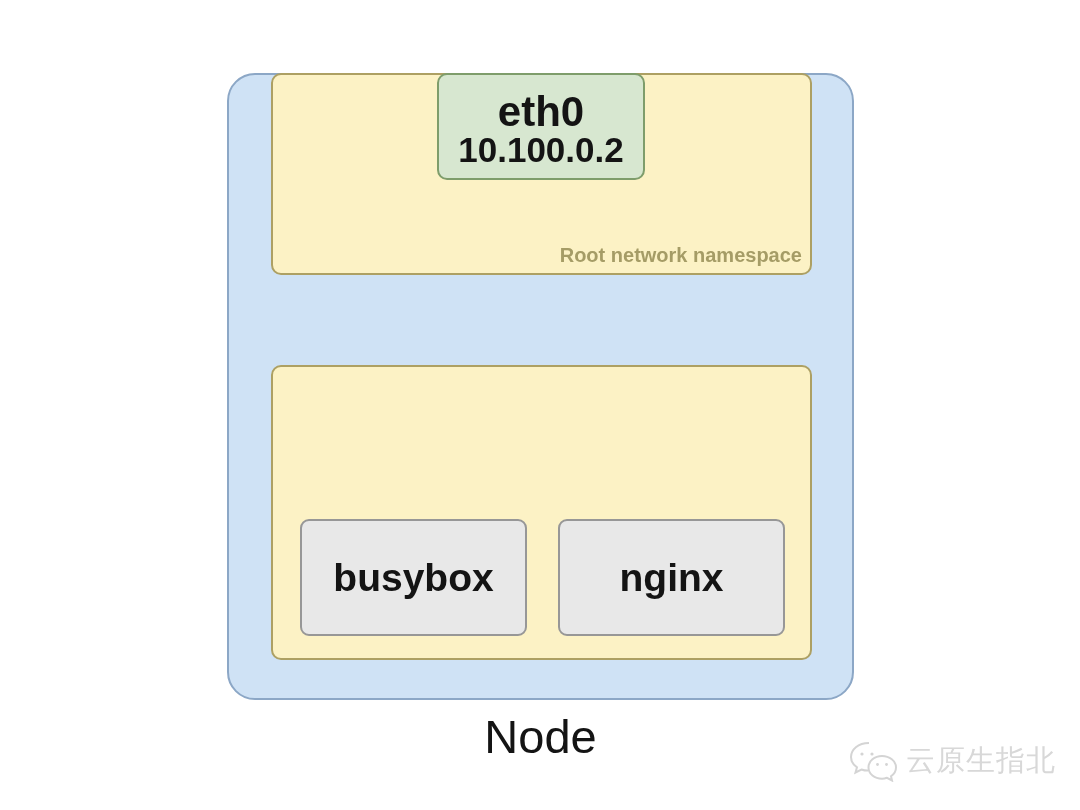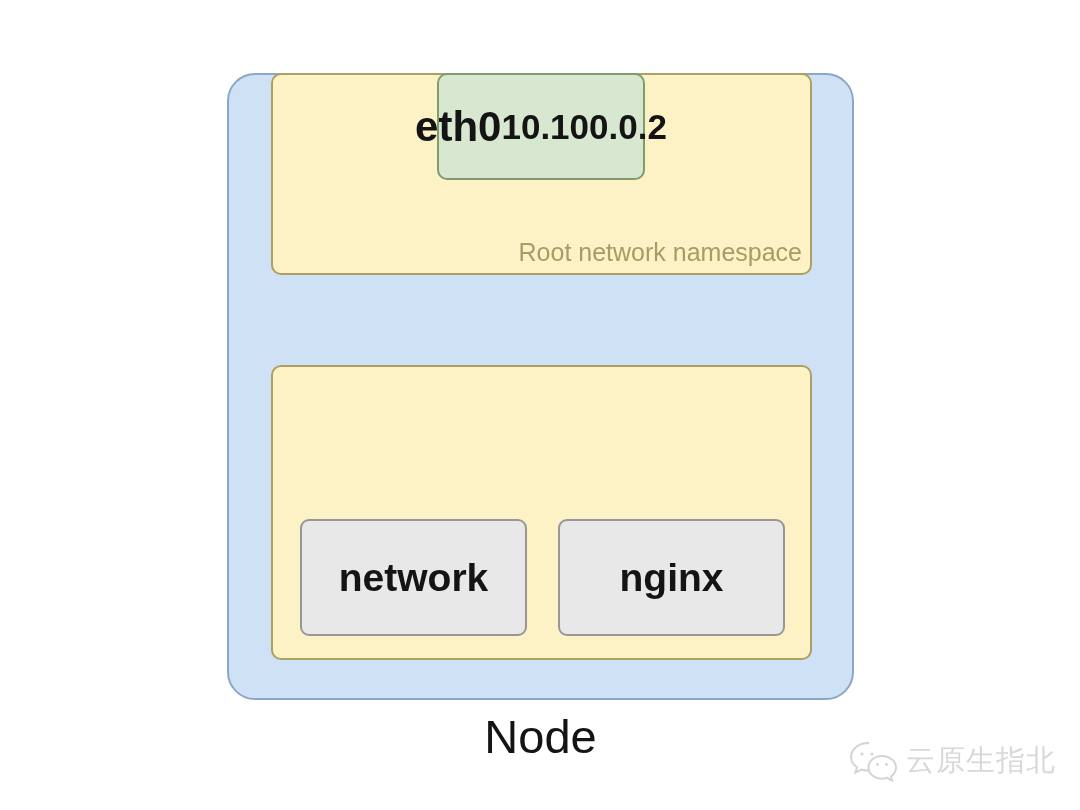--- a/index.html
+++ b/index.html
@@ -52,40 +52,40 @@
     position: absolute;
     left: 437px;
     top: 73px;
     width: 208px;
     height: 107px;
     box-sizing: border-box;
     background: var(--eth-fill, #d7e7d0);
     border: 2.5px solid var(--eth-border, #7e9d6b);
     border-radius: 10px;
     display: flex;
-    flex-direction: row;
+    flex-direction: column;
     align-items: center;
     justify-content: center;
     color: var(--text, #141414);
   }
   .eth-name {
     font-size: 42px;
     font-weight: bold;
     line-height: 46px;
   }
   .eth-ip {
     font-size: 35px;
     font-weight: bold;
     line-height: 30px;
   }
   
   .ns-label {
     position: absolute;
-    font-weight: normal;
-    font-size: 25px;
+    font-weight: bold;
+    font-size: 20px;
     white-space: nowrap;
   }
   .root-label {
     right: 8px;
     bottom: 6px;
     color: var(--namespace-label-on-yellow, #a59c66);
   }
   .pod-label {
     right: 283px;
     top: 330px;
@@ -153,21 +153,21 @@
   </div>
 
   <div class="eth-box">
     <div class="eth-name">eth0</div>
     <div class="eth-ip">10.100.0.2</div>
   </div>
 
 
   <div class="ns-box pod-ns">
     <div class="container-box busybox">
-      <span>network</span>
+      <span>busybox</span>
     </div>
     <div class="container-box nginx">
       <span>nginx</span>
     </div>
   </div>
 
   <div class="node-label">Node</div>
 
   <div class="watermark">
     <span class="wechat-icon">

